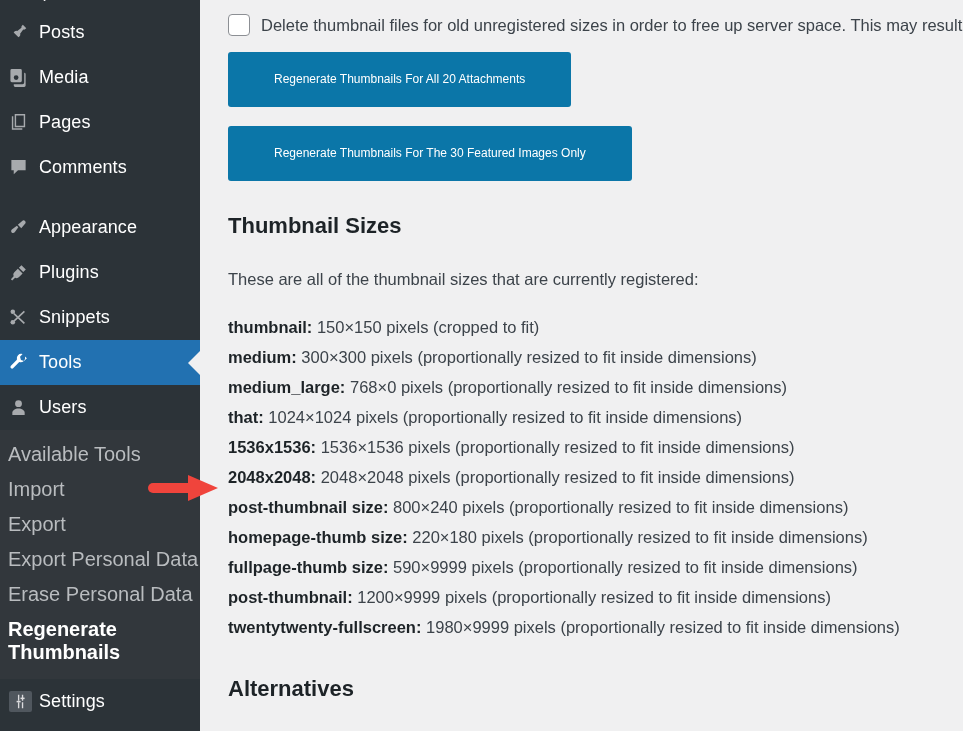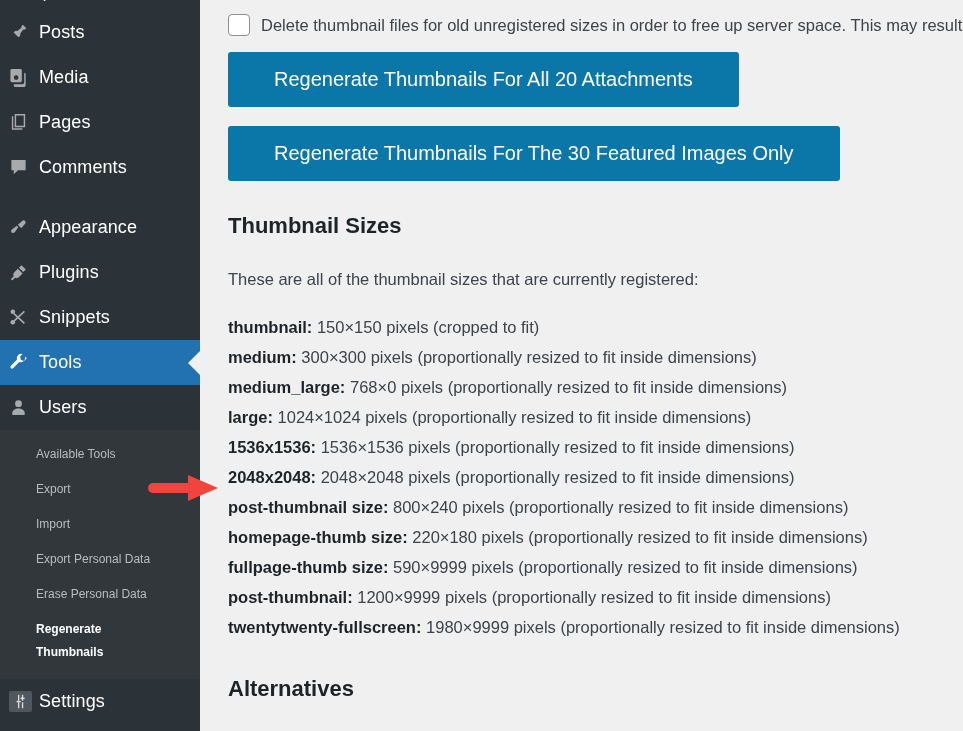--- a/index.html
+++ b/index.html
@@ -92,23 +92,23 @@
     border-radius: 2px;
     padding: 2px 3px;
   }
 
   .submenu {
     background: #32373c;
     padding: 7px 0 9px 0;
   }
   .submenu-item {
     display: block;
-    padding: 6px 0 6px 36px;
+    padding: 6px 0 6px 8px;
     color: #b9bcbf;
-    font-size: 12px;
+    font-size: 20px;
     line-height: 23px;
     cursor: pointer;
   }
   .submenu-item.active {
     color: #fff;
     font-weight: bold;
     width: 110px;
   }
 
   
@@ -145,21 +145,21 @@
     white-space: nowrap;
   }
 
   .btn {
     display: block;
     background: #0b76a8;
     color: #fff;
     border: none;
     border-radius: 3px;
     font-family: "Liberation Sans", sans-serif;
-    font-size: 20px;
+    font-size: 12px;
     padding: 0 46px;
     height: 55px;
     line-height: 55px;
     cursor: pointer;
     text-align: center;
     white-space: nowrap;
   }
   #btn-all { margin-top: 10px; }
   #btn-featured { margin-top: 19px; }
 
@@ -316,22 +316,22 @@
             <circle cx="10" cy="6" r="3.6"></circle>
             <path d="M10 11c-3.6 0-6.5 2-6.5 4.5V18h13v-2.5c0-2.5-2.9-4.5-6.5-4.5z"></path>
           </svg>
         </span>
         <span class="lbl">Users</span>
       </div>
     </div>
 
     <div class="submenu">
       <span class="submenu-item">Available Tools</span>
+      <span class="submenu-item">Import</span>
       <span class="submenu-item">Export</span>
-      <span class="submenu-item">Import</span>
       <span class="submenu-item">Export Personal Data</span>
       <span class="submenu-item">Erase Personal Data</span>
       <span class="submenu-item active">Regenerate Thumbnails</span>
     </div>
 
     <div class="menu-item hovered">
       <span class="ico">
         <span class="ico-box" style="display:inline-flex;align-items:center;justify-content:center;background:#50575e;border-radius:2px;">
           <svg width="17" height="17" viewBox="0 0 20 20" fill="#dcdcde">
             <path d="M7 2h1.6v7H7V2zm0 9h1.6v7H7v-7z"></path>
@@ -366,21 +366,21 @@
       </div>
       <div class="size-row">
         <span class="nm">medium:</span>
         <span> 300×300 pixels (proportionally resized to fit inside dimensions)</span>
       </div>
       <div class="size-row">
         <span class="nm">medium_large:</span>
         <span> 768×0 pixels (proportionally resized to fit inside dimensions)</span>
       </div>
       <div class="size-row">
-        <span class="nm">large:</span>
+        <span class="nm">that:</span>
         <span> 1024×1024 pixels (proportionally resized to fit inside dimensions)</span>
       </div>
       <div class="size-row">
         <span class="nm">1536x1536:</span>
         <span> 1536×1536 pixels (proportionally resized to fit inside dimensions)</span>
       </div>
       <div class="size-row">
         <span class="nm">2048x2048:</span>
         <span> 2048×2048 pixels (proportionally resized to fit inside dimensions)</span>
       </div>

